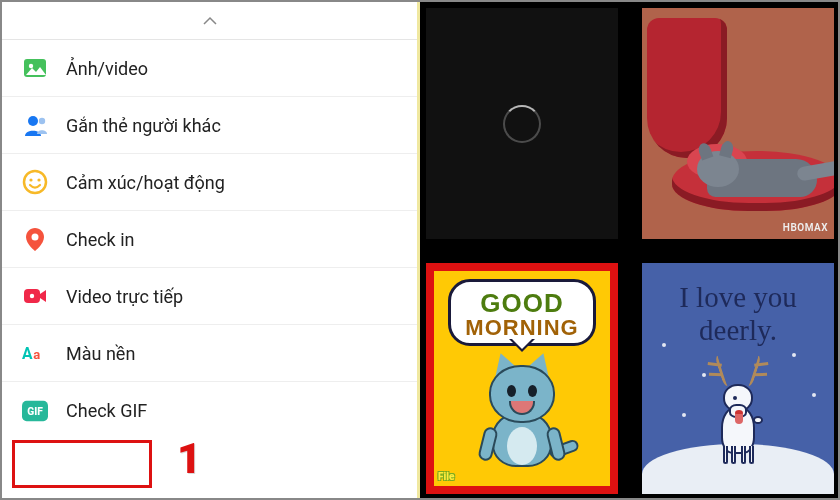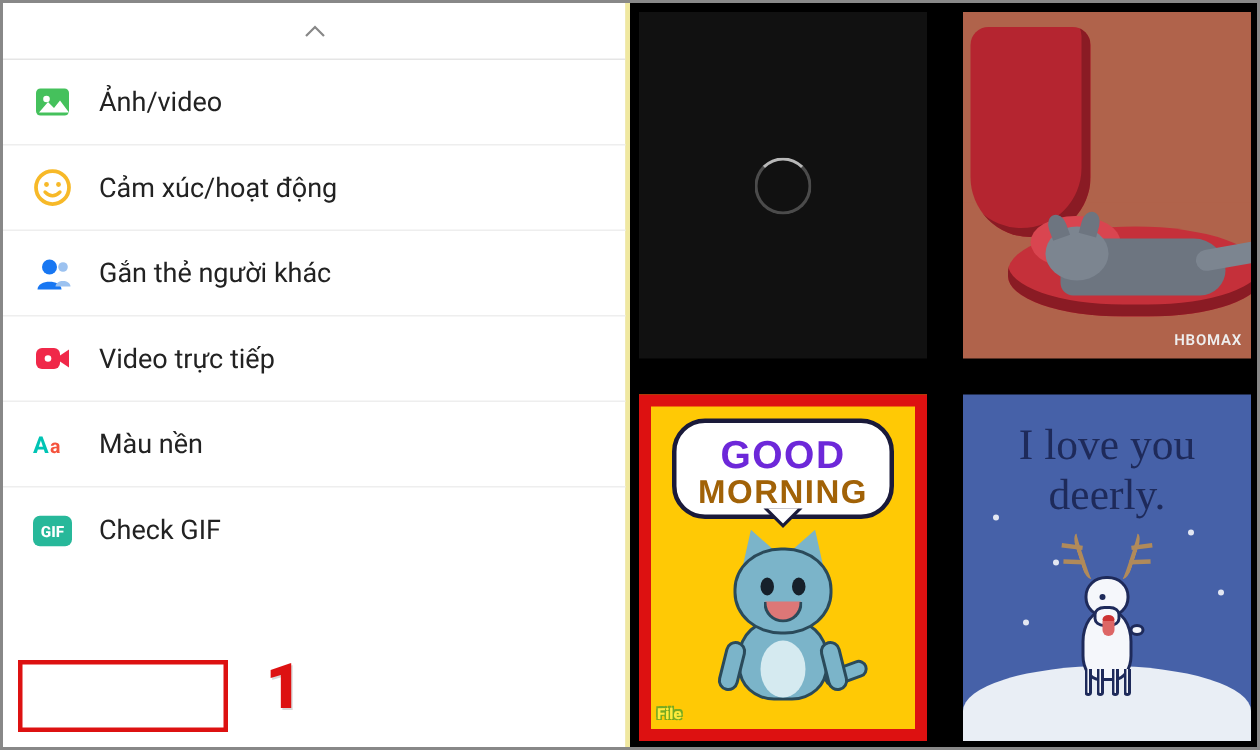--- a/index.html
+++ b/index.html
@@ -183,21 +183,21 @@
   .bubble::after{
     content:""; position:absolute; bottom:-16px; left:50%;
     margin-left:-10px; width:0; height:0;
     border:10px solid transparent; border-top-color:#fff;
   }
   .bubble::before{
     content:""; position:absolute; bottom:-22px; left:50%;
     margin-left:-13px; width:0; height:0;
     border:13px solid transparent; border-top-color:#1a1a3a;
   }
-  .gm-line1 { font-size:26px; font-weight:900; color:#6d28d9; letter-spacing:1px; font-family: "Arial Black", sans-serif;}
+  .gm-line1 { font-size:26px; font-weight:900; color:#4d7c0f; letter-spacing:1px; font-family: "Arial Black", sans-serif;}
   .gm-line2 { font-size:22px; font-weight:900; color:#a16207; letter-spacing:1px; font-family:"Arial Black",sans-serif; margin-top:-4px;}
   .kitty {
     position:relative; width:110px; height:115px; margin-top:2px;
   }
   .k-body{
     position:absolute; left:25px; bottom:0; width:60px; height:55px;
     background:#7bb4c9; border-radius:45% 45% 40% 40%;
     border:2px solid #2a4a5a;
   }
   .k-belly{
@@ -325,41 +325,50 @@
               <circle cx="9" cy="11" r="2.2" fill="#fff"></circle>
               <path d="M4 20 L10 13 L14 17 L18 12 L24 20 Z" fill="#fff"></path>
             </svg>
         </span>
         <span class="menu-label">Ảnh/video</span>
       </div>
 
       <div class="menu-item">
         <span class="menu-icon">
           <svg width="26" height="26" viewBox="0 0 26 26">
+              <circle cx="11" cy="9" r="5" fill="#1877f2"></circle>
+              <path d="M3 24 C3 17 19 17 19 24 Z" fill="#1877f2"></path>
+              <circle cx="20" cy="9" r="3.2" fill="#9cc2f0"></circle>
+              <path d="M15 22 C15 17 25 17 25 22 Z" fill="#9cc2f0"></path>
+            </svg>
+        </span>
+        <span class="menu-label">Gắn thẻ người khác</span>
+      </div>
+
+      <div class="menu-item">
+        <span class="menu-icon">
+          <svg width="26" height="26" viewBox="0 0 26 26">
               <circle cx="13" cy="13" r="11" fill="none" stroke="#f7b928" stroke-width="2.5"></circle>
               <circle cx="9" cy="11" r="1.6" fill="#f7b928"></circle>
               <circle cx="17" cy="11" r="1.6" fill="#f7b928"></circle>
               <path d="M8 16 Q13 21 18 16" fill="none" stroke="#f7b928" stroke-width="2.2" stroke-linecap="round"></path>
             </svg>
         </span>
         <span class="menu-label">Cảm xúc/hoạt động</span>
       </div>
 
       <div class="menu-item">
         <span class="menu-icon">
           <svg width="26" height="26" viewBox="0 0 26 26">
-              <circle cx="11" cy="9" r="5" fill="#1877f2"></circle>
-              <path d="M3 24 C3 17 19 17 19 24 Z" fill="#1877f2"></path>
-              <circle cx="20" cy="9" r="3.2" fill="#9cc2f0"></circle>
-              <path d="M15 22 C15 17 25 17 25 22 Z" fill="#9cc2f0"></path>
-            </svg>
-        </span>
-        <span class="menu-label">Gắn thẻ người khác</span>
-      </div>
-
+              <path d="M13 2 C8 2 4 6 4 11 C4 18 13 25 13 25 C13 25 22 18 22 11 C22 6 18 2 13 2 Z" fill="#f5533d"></path>
+              <circle cx="13" cy="11" r="3.5" fill="#fff"></circle>
+            </svg>
+        </span>
+        <span class="menu-label">Check in</span>
+      </div>
 
       <div class="menu-item">
         <span class="menu-icon">
           <svg width="26" height="26" viewBox="0 0 26 26">
               <rect x="2" y="6" width="16" height="14" rx="4" fill="#f02849"></rect>
               <path d="M18 11 L24 7 L24 19 L18 15 Z" fill="#f02849"></path>
               <circle cx="10" cy="13" r="2.2" fill="#fff"></circle>
             </svg>
         </span>
         <span class="menu-label">Video trực tiếp</span>

